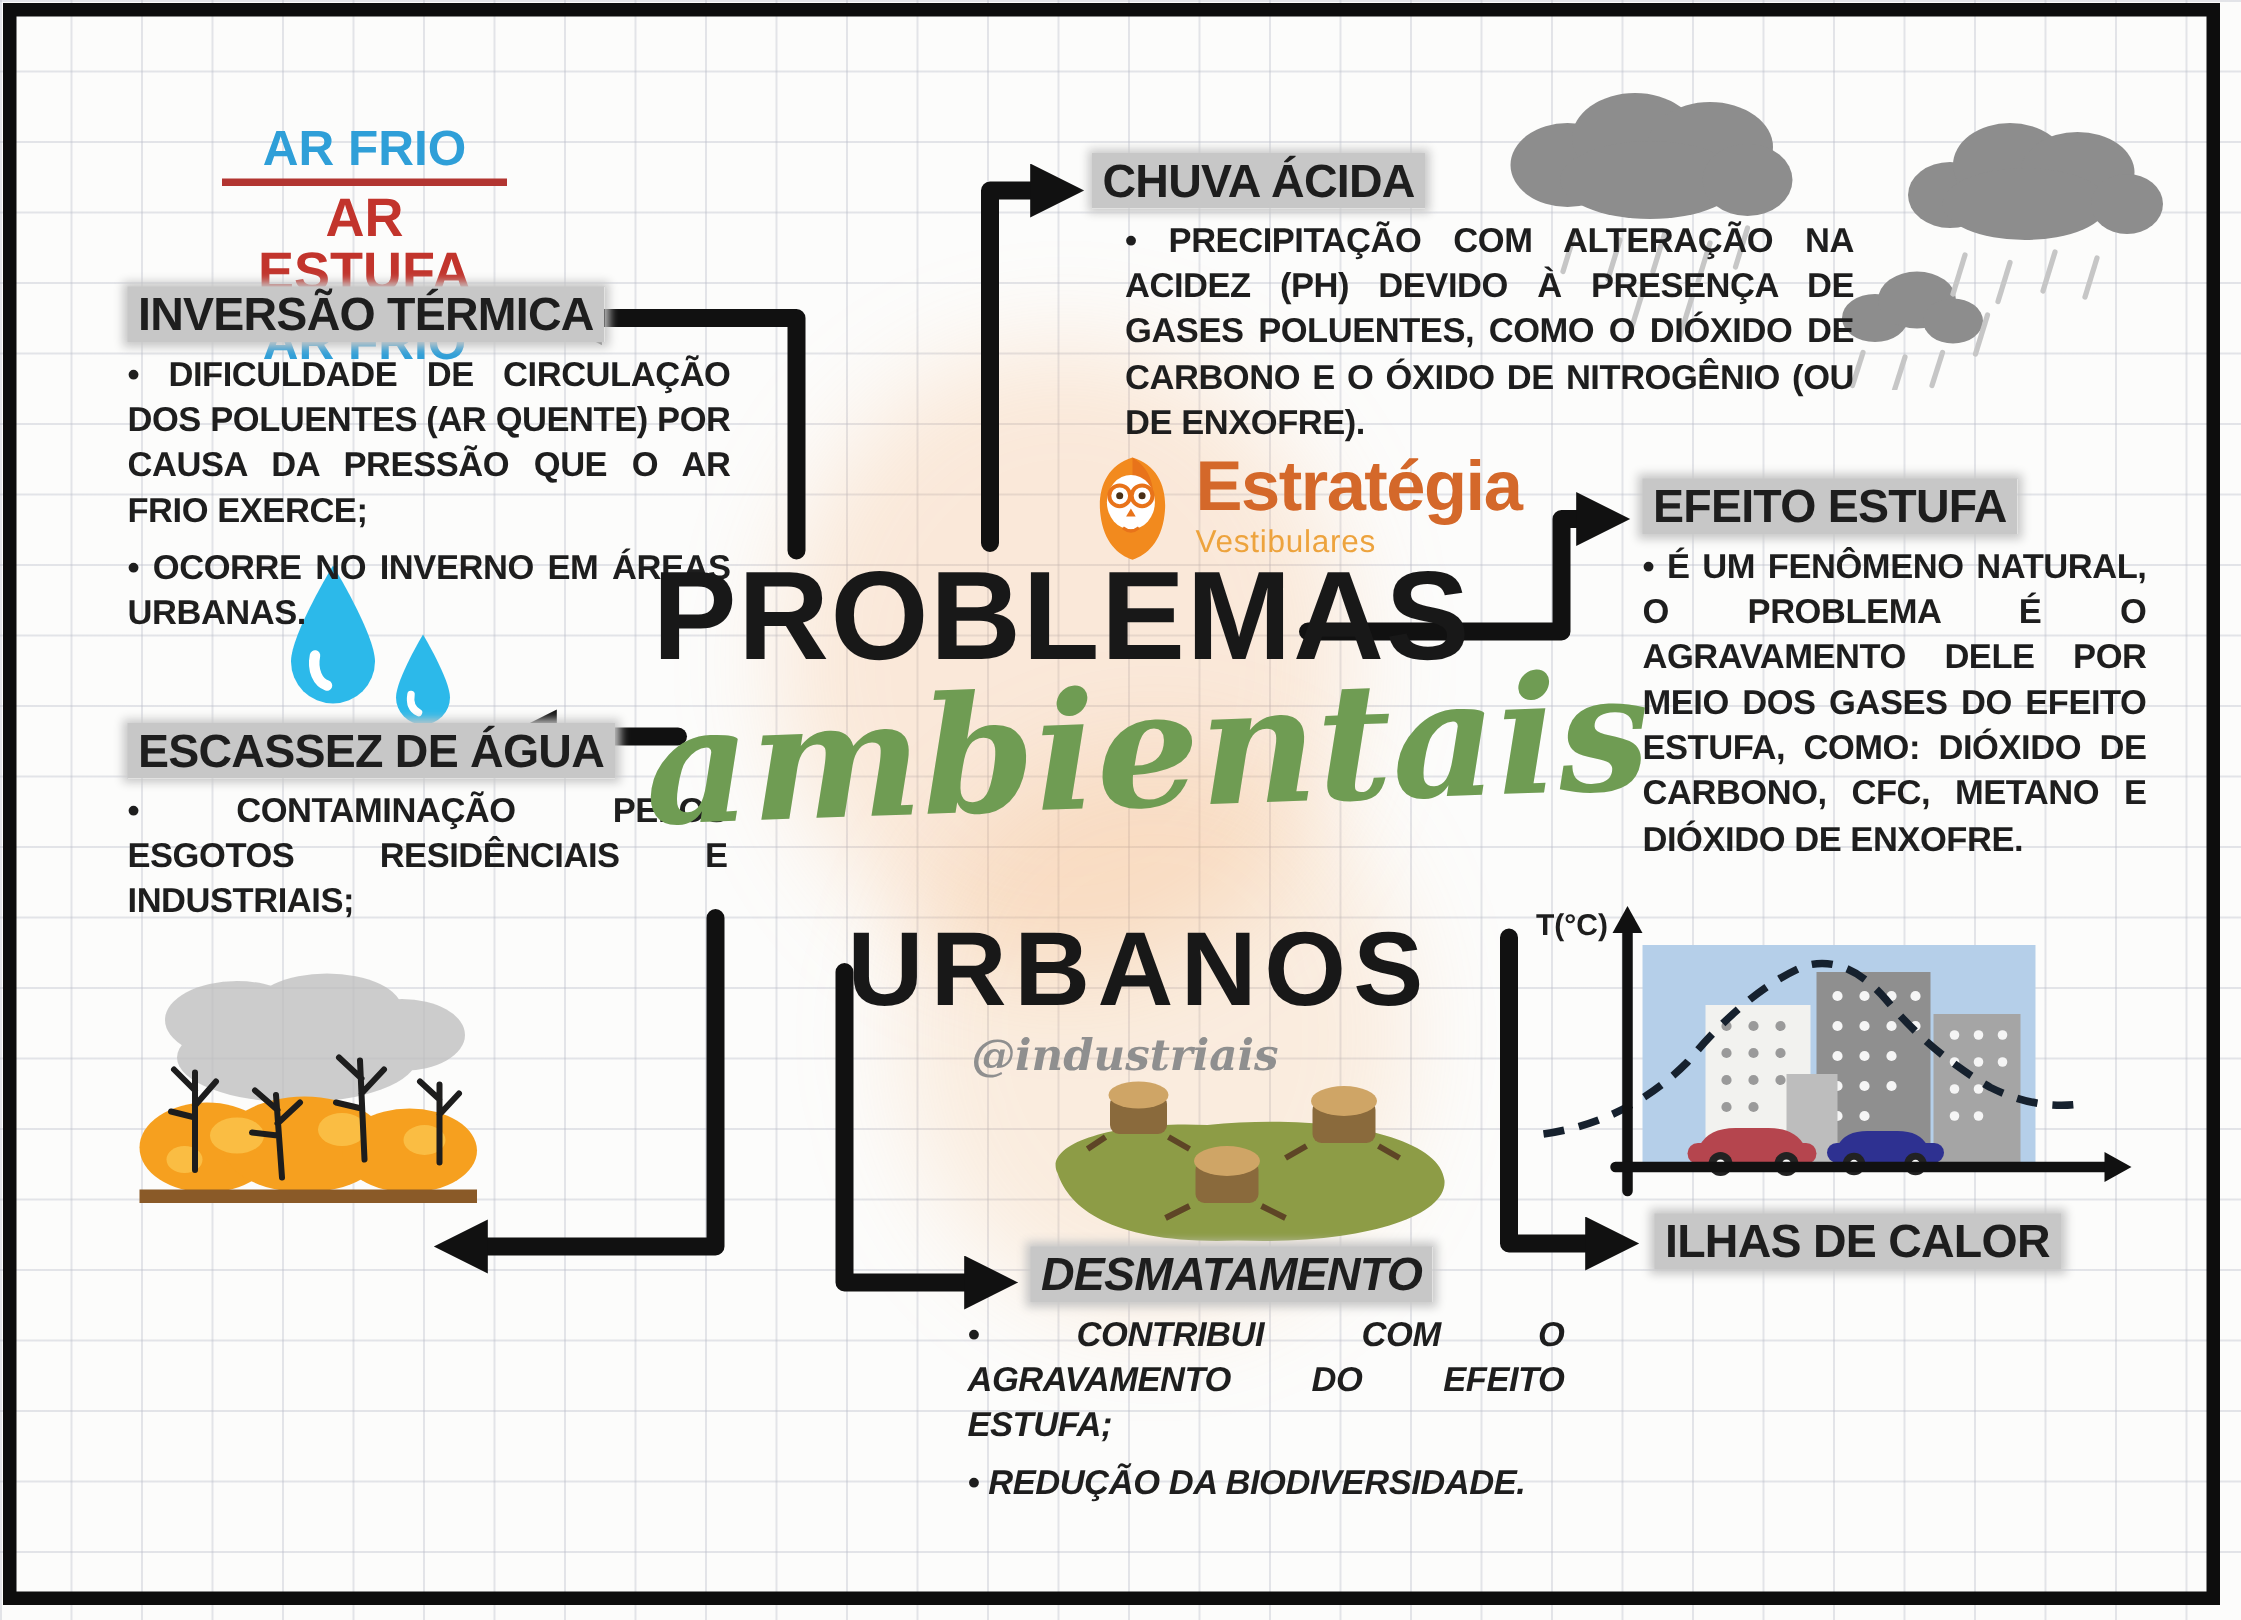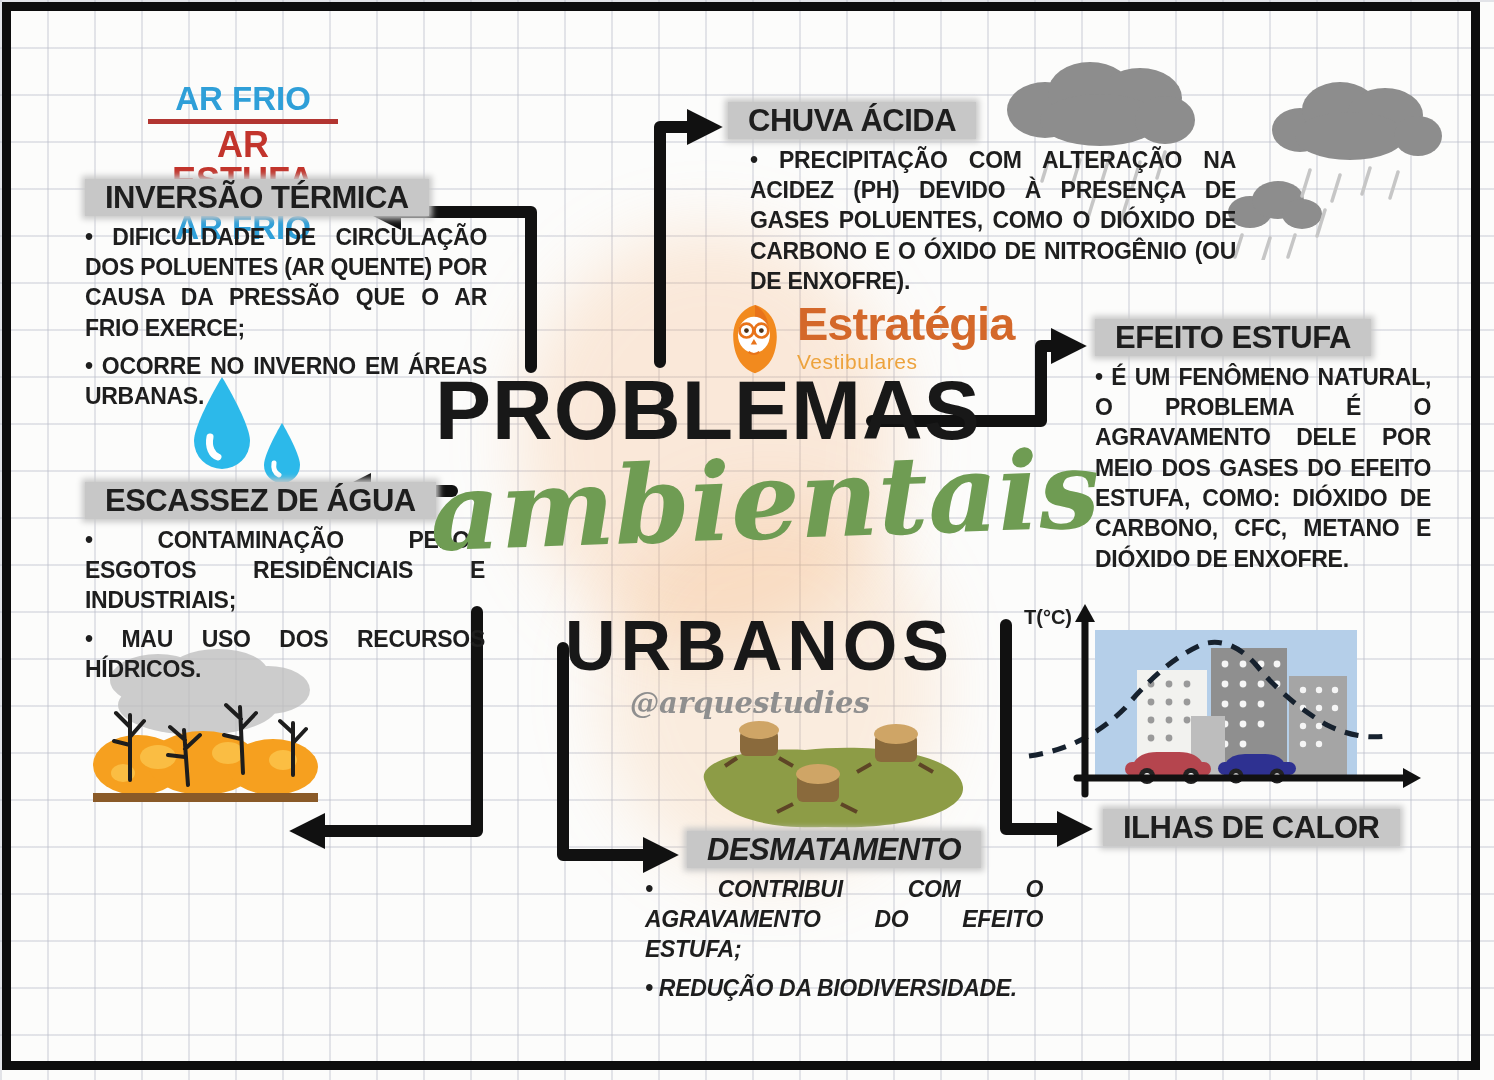--- a/index.html
+++ b/index.html
@@ -16,21 +16,21 @@
   .frame { position:absolute; inset:2px 14px 10px 2px; border:9px solid #0d0d0d; pointer-events:none; z-index:50; }
   .watermark { position:absolute; border-radius:50%; filter:blur(34px); pointer-events:none; }
   .wm1 { left:520px; top:230px; width:380px; height:420px; background:rgba(246,166,94,0.22); }
   .wm2 { left:600px; top:500px; width:340px; height:380px; background:rgba(246,166,94,0.18); }
 
   svg.connectors { position:absolute; left:0; top:0; z-index:5; }
   .illus { position:absolute; z-index:4; }
 
   .node { position:absolute; z-index:10; }
   .node h2 { margin:0 0 6px 0; font-size:31px; font-weight:bold; letter-spacing:-0.5px; line-height:1.15; }
-  .hl { background:#c7c7c7; box-shadow:0 0 6px 3px #c7c7c7; padding:1px 20px; }
+  .hl { background:#c7c7c7; box-shadow:0 0 6px 3px #c7c7c7; padding:1px 7px; }
   .node p { margin:0 0 8px 0; font-size:23px; font-weight:bold; letter-spacing:-0.3px;
             line-height:1.32; text-align:justify; }
 
   .air-layers { position:absolute; left:148px; top:50px; width:190px; text-align:center; z-index:10;
                 font-weight:bold; line-height:1.0;margin-top:32px; }
   .air-cold { color:#2f9fd8; font-size:33px; }
   .air-warm { color:#c2342c; font-size:36px; border-top:5px solid #b23531; border-bottom:5px solid #b23531;
               padding:3px 6px; margin:4px 0; display:inline-block; }
 
   .title-line { position:absolute; z-index:12; text-align:center; color:#181818; }
@@ -257,42 +257,41 @@
     </svg>
     <div class="logo-text">
       <div class="logo-name">Estratégia</div>
       <div class="logo-sub">Vestibulares</div>
     </div>
   </div>
 
   <div class="title-line t-problemas">PROBLEMAS</div>
   <div class="title-line t-ambientais">ambientais</div>
   <div class="title-line t-urbanos">URBANOS</div>
-  <div class="title-line t-credit">@arquestudies</div>
-
-  <section class="node" style="left:85px; top:180px; width:402px; text-transform:uppercase;">
+  <div class="title-line t-credit">@industriais</div>
+
+  <section class="node" style="left:85px; top:192px; width:402px; text-transform:uppercase;">
     <h2><span class="hl">INVERSÃO TÉRMICA</span></h2>
     <p>• Dificuldade de circulação dos poluentes (ar quente) por causa da pressão que o ar frio exerce;</p>
     <p>• Ocorre no inverno em áreas urbanas.</p>
   </section>
 
   <section class="node" style="left:728px; top:103px; width:508px; text-transform:uppercase;">
     <h2><span class="hl">CHUVA ÁCIDA</span></h2>
     <p style="padding-left:22px;">• Precipitação com alteração na acidez (pH) devido à presença de gases poluentes, como o dióxido de carbono e o óxido de nitrogênio (ou de enxofre).</p>
   </section>
 
   <section class="node" style="left:1095px; top:320px; width:336px; text-transform:uppercase;">
     <h2><span class="hl">EFEITO ESTUFA</span></h2>
     <p>• É um fenômeno natural, o problema é o agravamento dele por meio dos gases do efeito estufa, como: dióxido de carbono, CFC, metano e dióxido de enxofre.</p>
   </section>
 
   <section class="node" style="left:85px; top:483px; width:400px; text-transform:uppercase;">
     <h2><span class="hl">ESCASSEZ DE ÁGUA</span></h2>
     <p>• Contaminação pelos esgotos residênciais e industriais;</p>
-    <p>• Mau uso dos recursos hídricos.</p>
   </section>
 
 
   <section class="node" style="left:645px; top:832px; width:398px; text-transform:uppercase;font-style:italic;">
     <h2 style="margin-left:42px;"><span class="hl">DESMATAMENTO</span></h2>
     <p>• Contribui com o agravamento do efeito estufa;</p>
     <p>• Redução da biodiversidade.</p>
   </section>
 
   <section class="node" style="left:1085px; top:810px; width:364px; text-transform:uppercase;">

